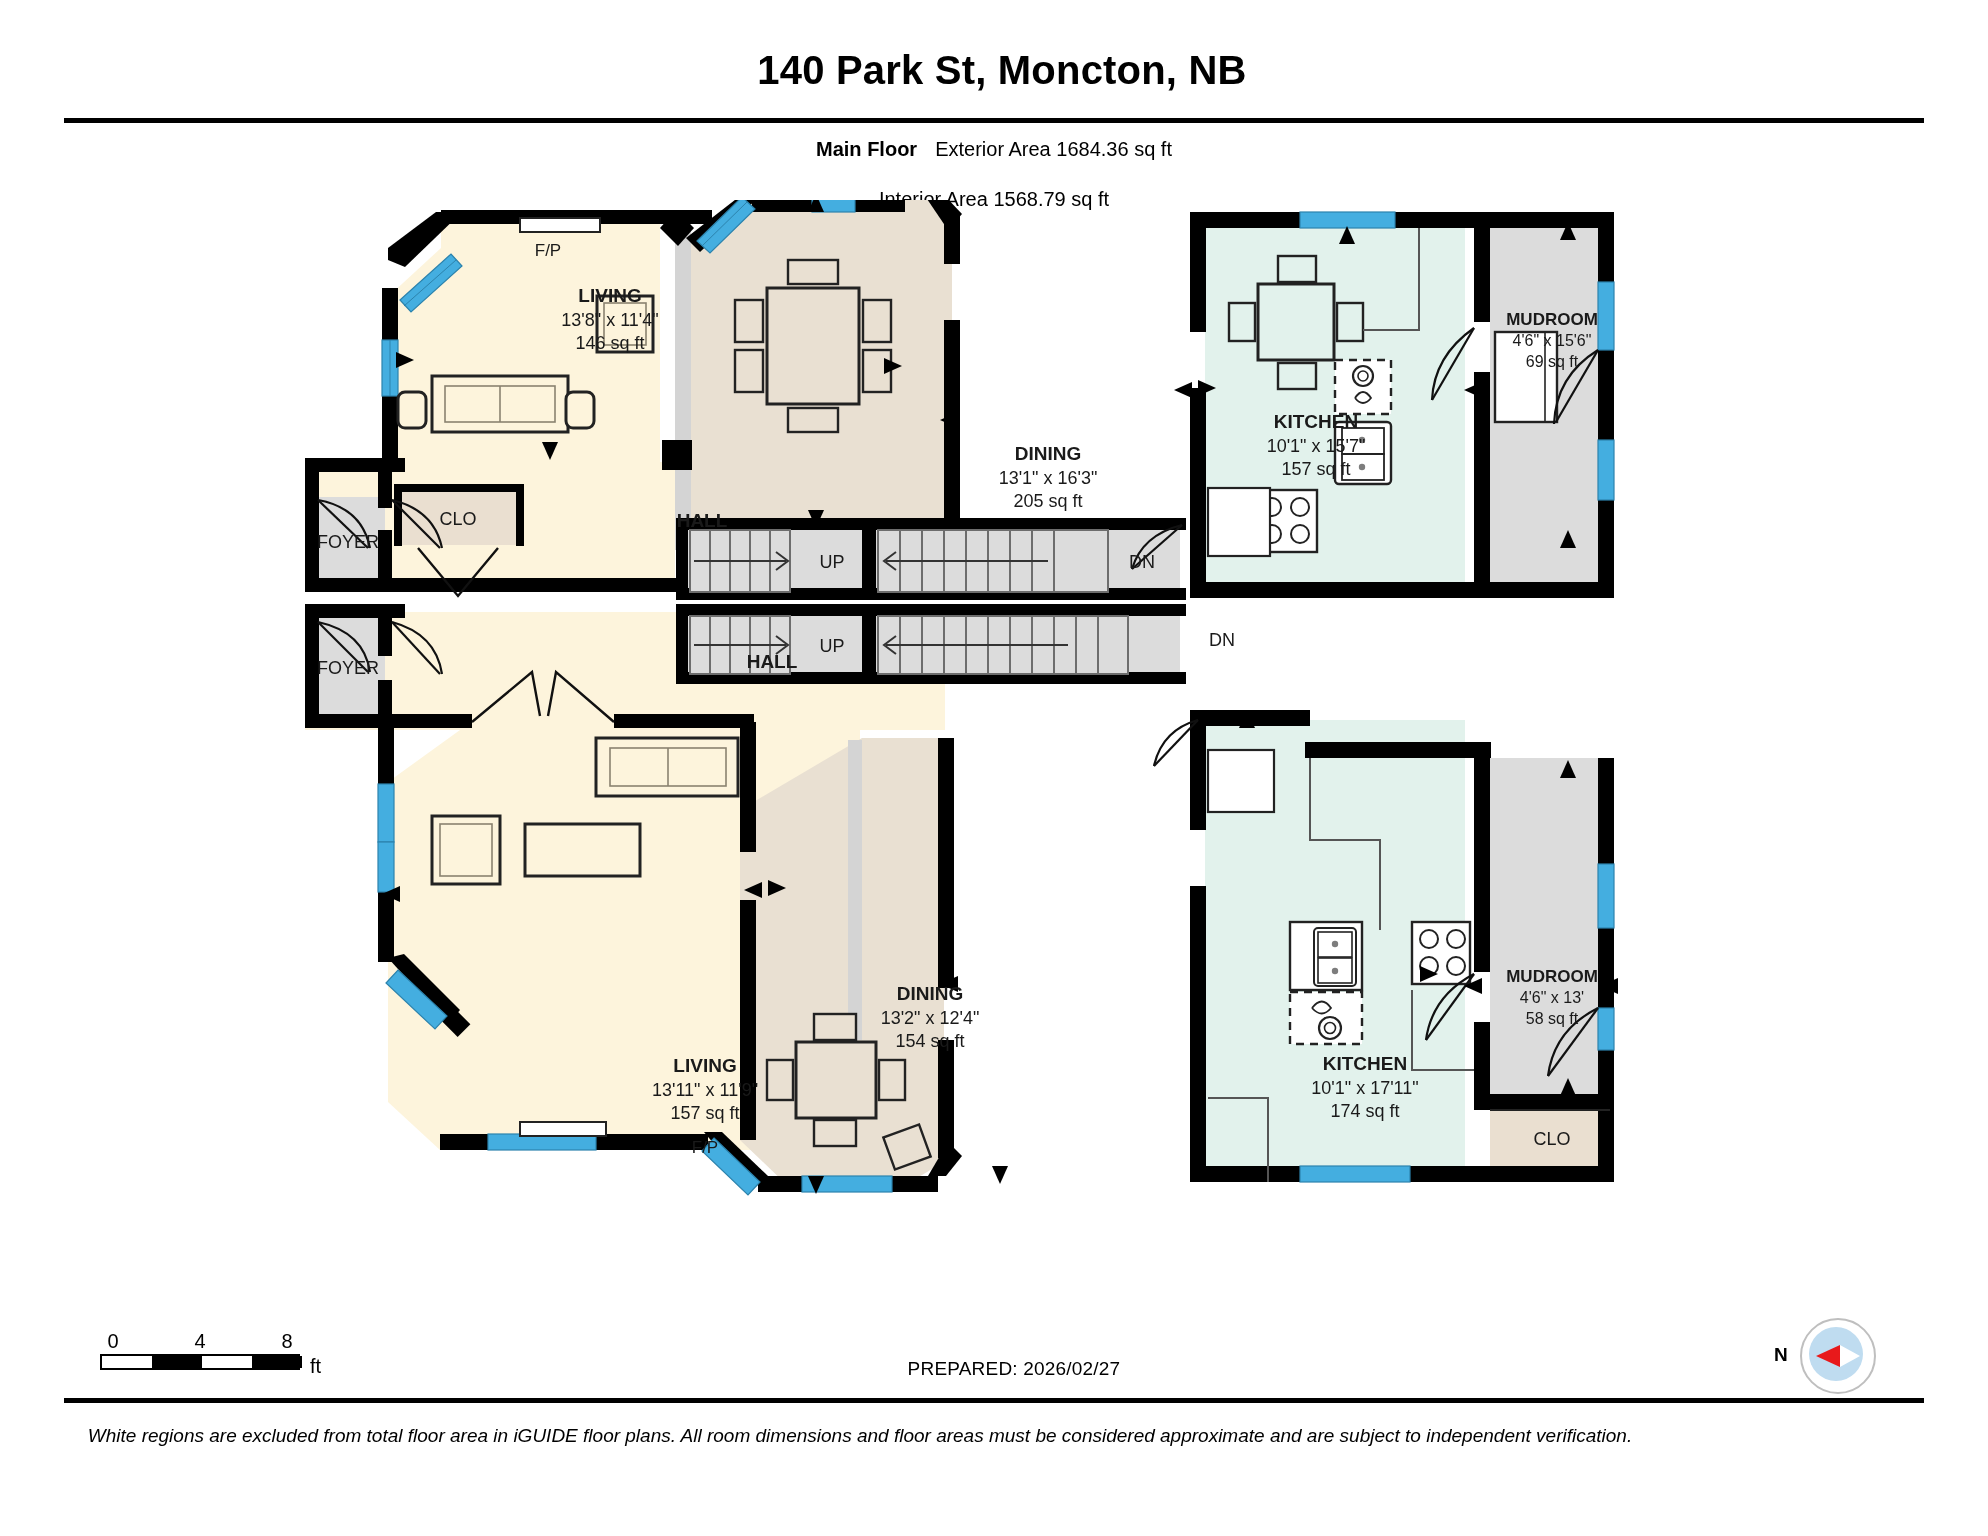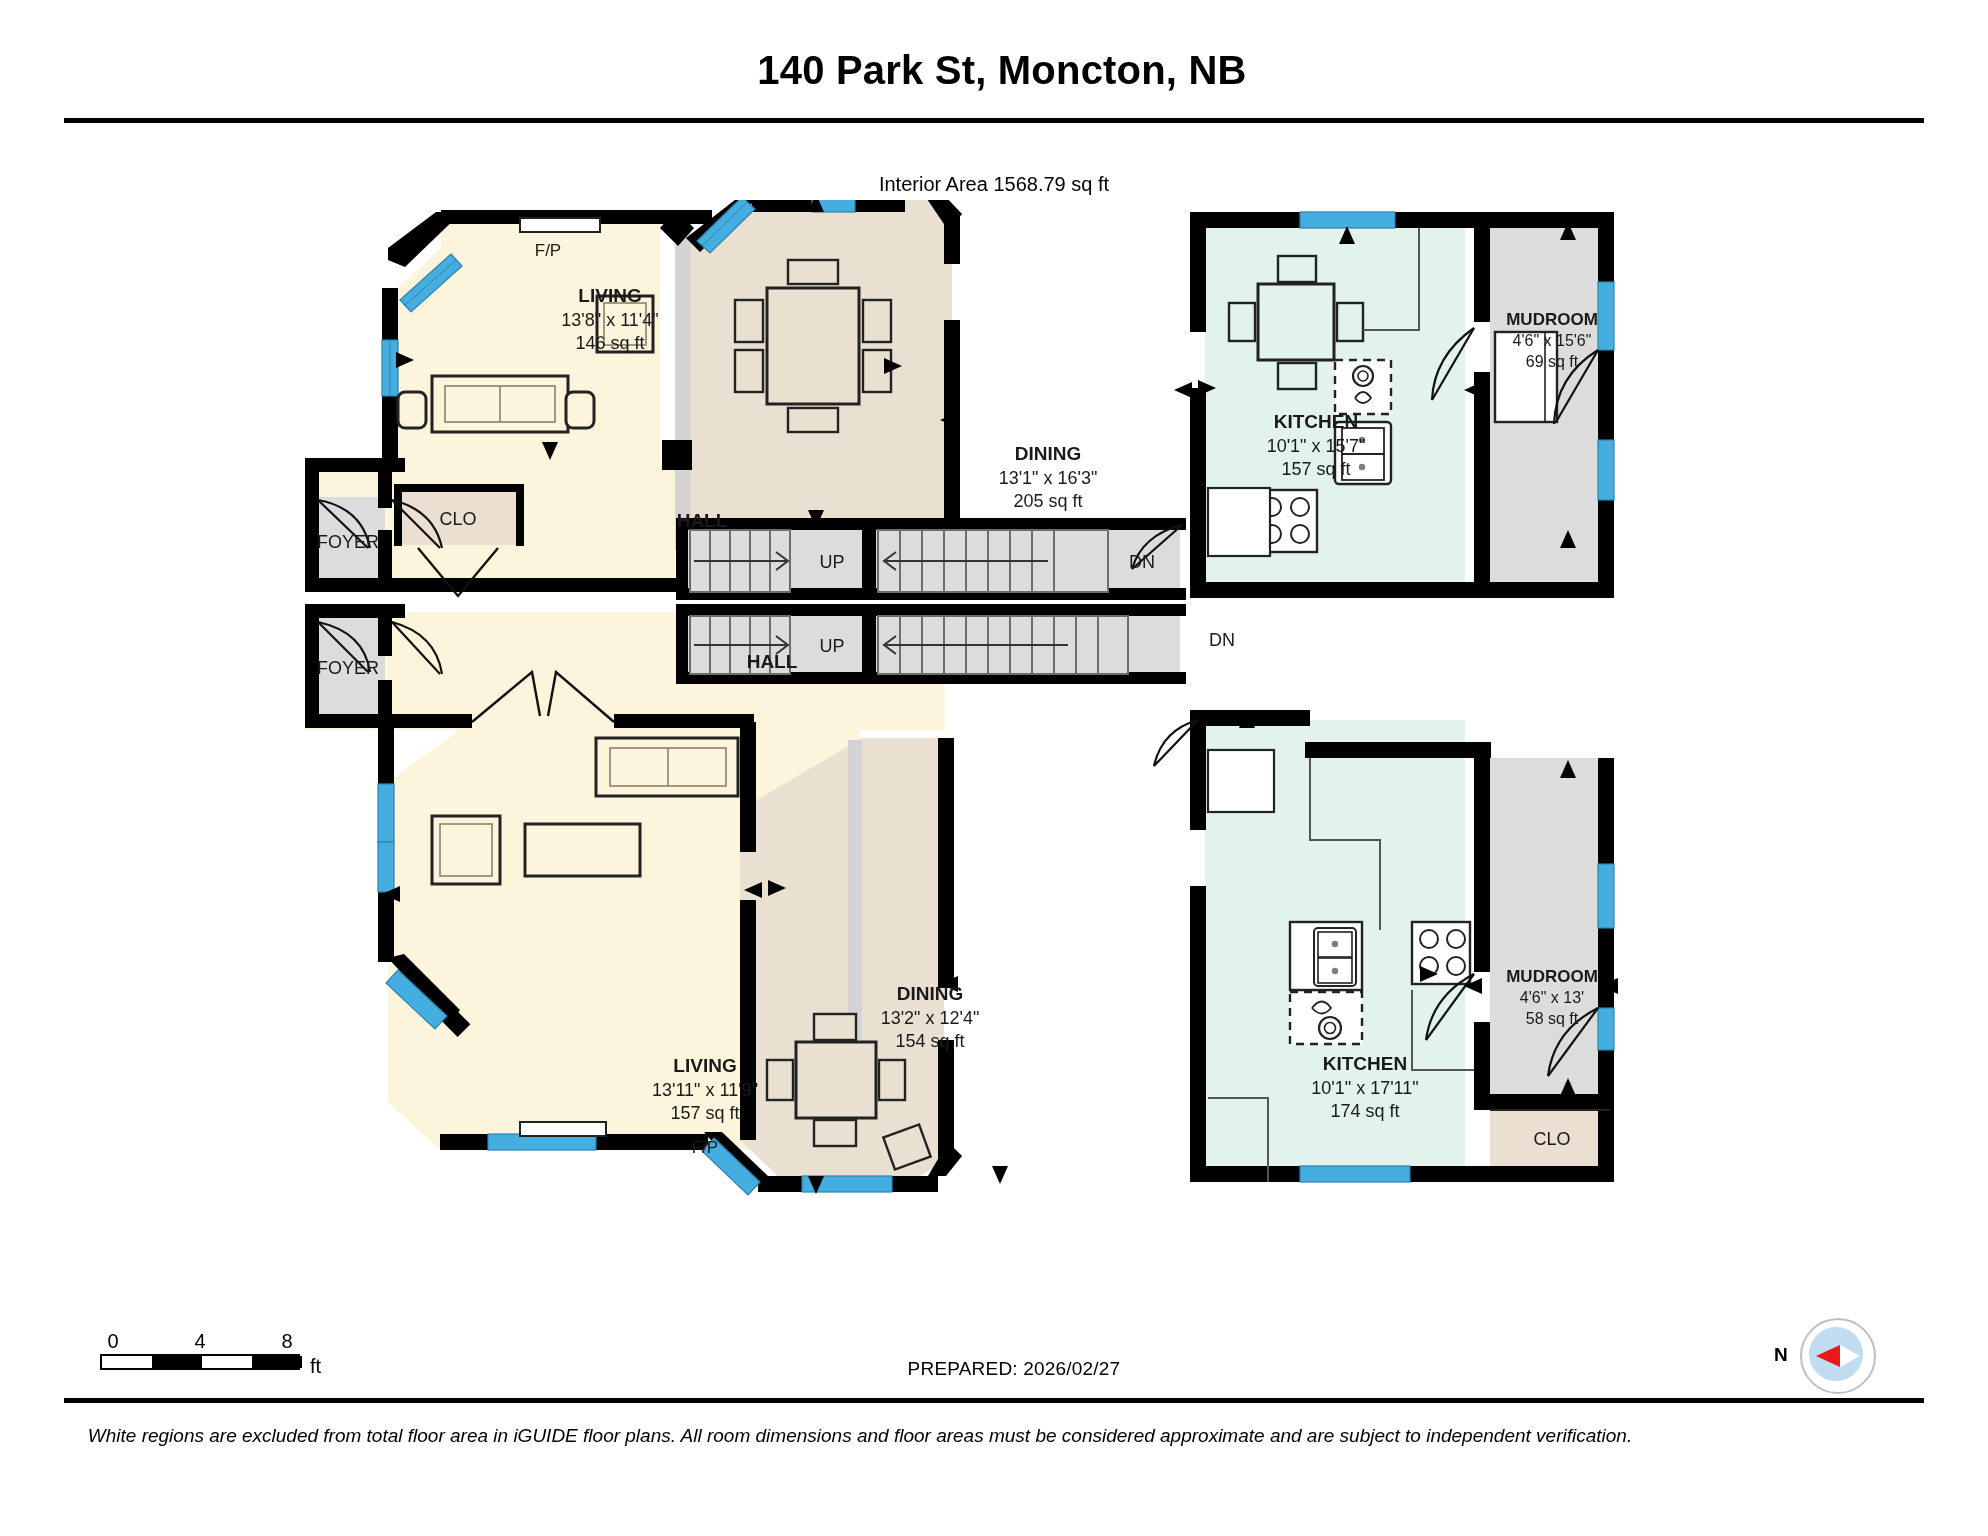--- a/index.html
+++ b/index.html
@@ -8,21 +8,21 @@
 
   
   .title{
     position:absolute;left:8px;top:48px;width:1988px;text-align:center;
     font-size:40px;font-weight:bold;letter-spacing:.2px;
   }
   .rule-top{position:absolute;left:64px;top:118px;width:1860px;height:5px;background:#000;}
   .rule-bot{position:absolute;left:64px;top:1398px;width:1860px;height:5px;background:#000;}
 
   .sub1{position:absolute;left:0;top:138px;width:1988px;text-align:center;font-size:20px;}
-  .sub2{position:absolute;left:0;top:173px;width:1988px;text-align:center;font-size:20px;}
+  .sub2{position:absolute;left:0;top:188px;width:1988px;text-align:center;font-size:20px;}
   .sub1 b{font-weight:bold;margin-right:18px;}
 
   
   #plan{position:absolute;left:0;top:200px;width:1988px;height:1100px;}
 
   
   .scale-wrap{position:absolute;left:100px;top:1330px;width:230px;}
   .scale-nums{position:relative;height:24px;font-size:20px;}
   .scale-nums span{position:absolute;transform:translateX(-50%);}
   .sc0{left:13px;} .sc4{left:100px;} .sc8{left:187px;}
@@ -45,20 +45,23 @@
   .ptxt{font-family:"Liberation Sans",sans-serif;}
 </style>
 </head>
 <body>
 
 <div class="page">
 
   <div class="title">140 Park St, Moncton, NB</div>
   <div class="rule-top"></div>
 
+  <div class="sub1">
+    <b>Main Floor</b><span>Exterior Area 1684.36 sq ft</span>
+  </div>
   <div class="sub2">
     <span>Interior Area 1568.79 sq ft</span>
   </div>
 
   <svg id="plan" viewBox="0 0 1988 1100">
     <defs>
       <g id="chairTop">
           <rect x="-22" y="-14" width="44" height="26" fill="none" stroke="#222" stroke-width="2.5"></rect>
         </g>
       <marker id="none"></marker>

